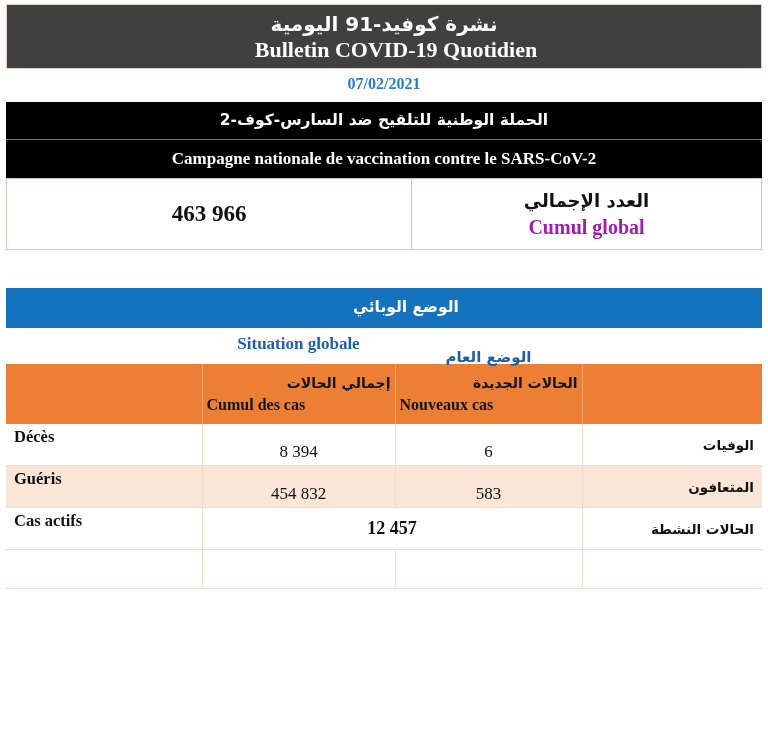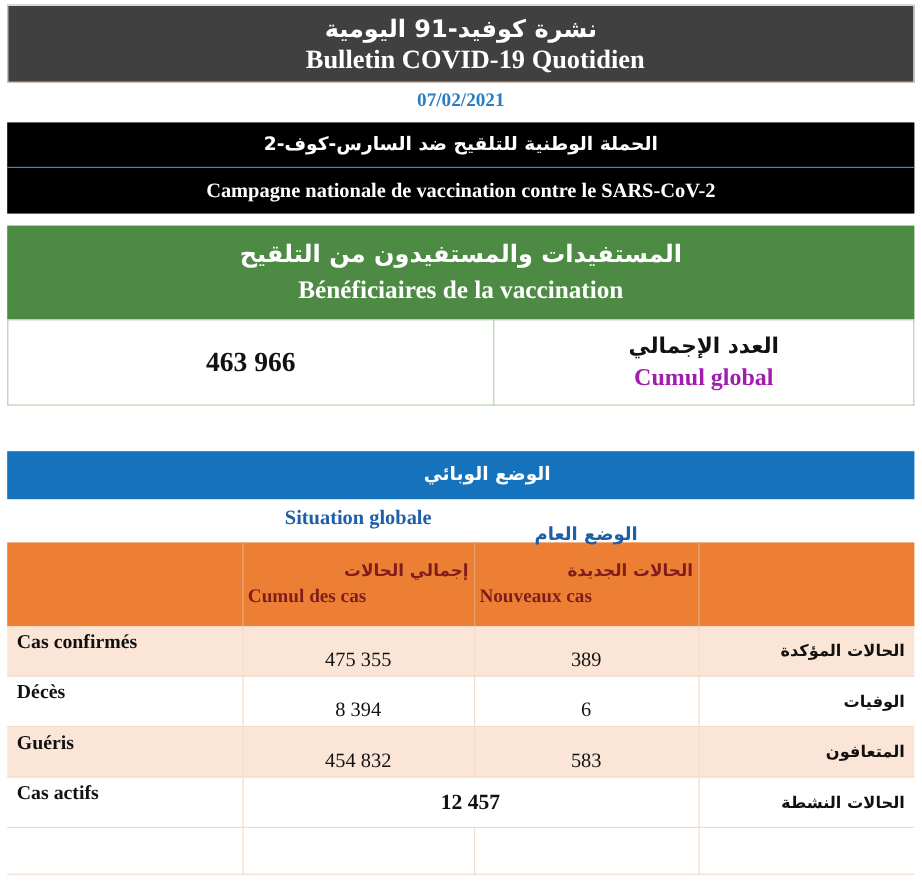--- a/index.html
+++ b/index.html
@@ -168,22 +168,22 @@
     border-collapse: collapse;
     table-layout: fixed;
   }
   .epi-table col.c1 { width: 196px; }
   .epi-table col.c2 { width: 193px; }
   .epi-table col.c3 { width: 187px; }
   .epi-table col.c4 { width: 180px; }
 
   .epi-table thead td {
     background: #ec7f33;
-    color: #7f1d1d;
-    height: 70px;
+    color: #0f172a;
+    height: 60px;
     vertical-align: middle;
     border-right: 1px solid #f0a06a;
     padding: 0 4px;
   }
   .epi-table thead td:last-child { border-right: none; }
   .epi-table thead .ar { font-size: 14px; line-height: 21px; display: block; }
   .epi-table thead .fr { font-size: 16px; line-height: 22px; display: block; }
   .epi-table thead td.blank { background: #ec7f33; }
 
   .epi-table tbody td {
@@ -251,24 +251,20 @@
 
   <div class="band band-blue">
     <div class="row1">
       <span class="ar">الحملة الوطنية للتلقيح ضد السارس-كوف-2</span>
     </div>
     <div class="row2">
       <span class="fr">Campagne nationale de vaccination contre le SARS-CoV-2</span>
     </div>
   </div>
 
-  <div class="band band-green">
-    <div class="ar">المستفيدات والمستفيدون من التلقيح</div>
-    <div class="fr">Bénéficiaires de la vaccination</div>
-  </div>
 
   <table class="vacc-table">
     <tbody>
       <tr>
         <td class="vacc-num">463 966</td>
         <td class="vacc-lbl">
           <div class="ar">العدد الإجمالي</div>
           <div class="fr">Cumul global</div>
         </td>
       </tr>
@@ -299,26 +295,20 @@
           <span class="fr">Cumul des cas</span>
         </td>
         <td>
           <span class="ar">الحالات الجديدة</span>
           <span class="fr">Nouveaux cas</span>
         </td>
         <td class="blank"></td>
       </tr>
     </thead>
     <tbody>
-      <tr class="shade">
-        <td class="lbl-fr">Cas confirmés</td>
-        <td class="val">475 355</td>
-        <td class="val">389</td>
-        <td class="lbl-ar">الحالات المؤكدة</td>
-      </tr>
       <tr class="plain">
         <td class="lbl-fr">Décès</td>
         <td class="val">8 394</td>
         <td class="val">6</td>
         <td class="lbl-ar">الوفيات</td>
       </tr>
       <tr class="shade">
         <td class="lbl-fr">Guéris</td>
         <td class="val">454 832</td>
         <td class="val">583</td>

